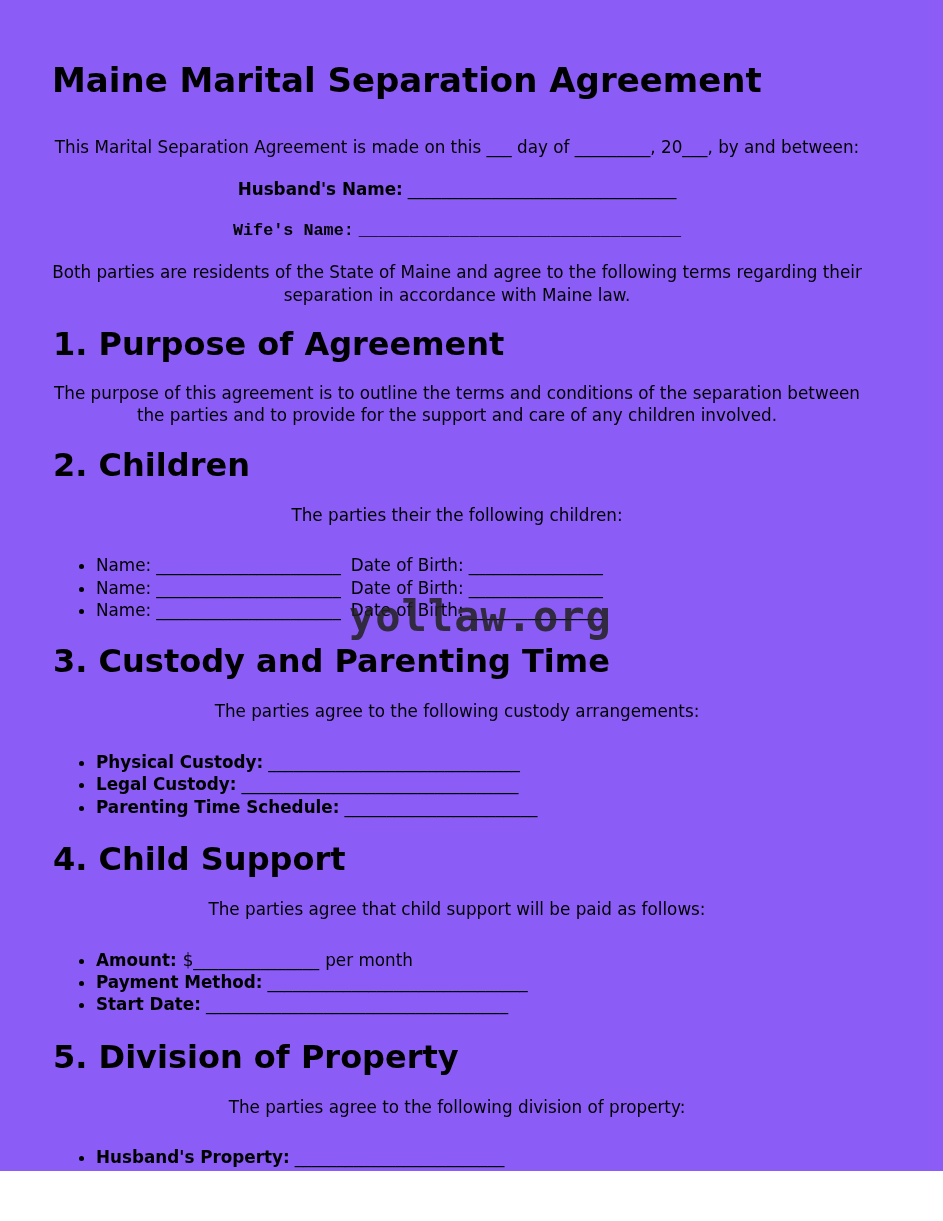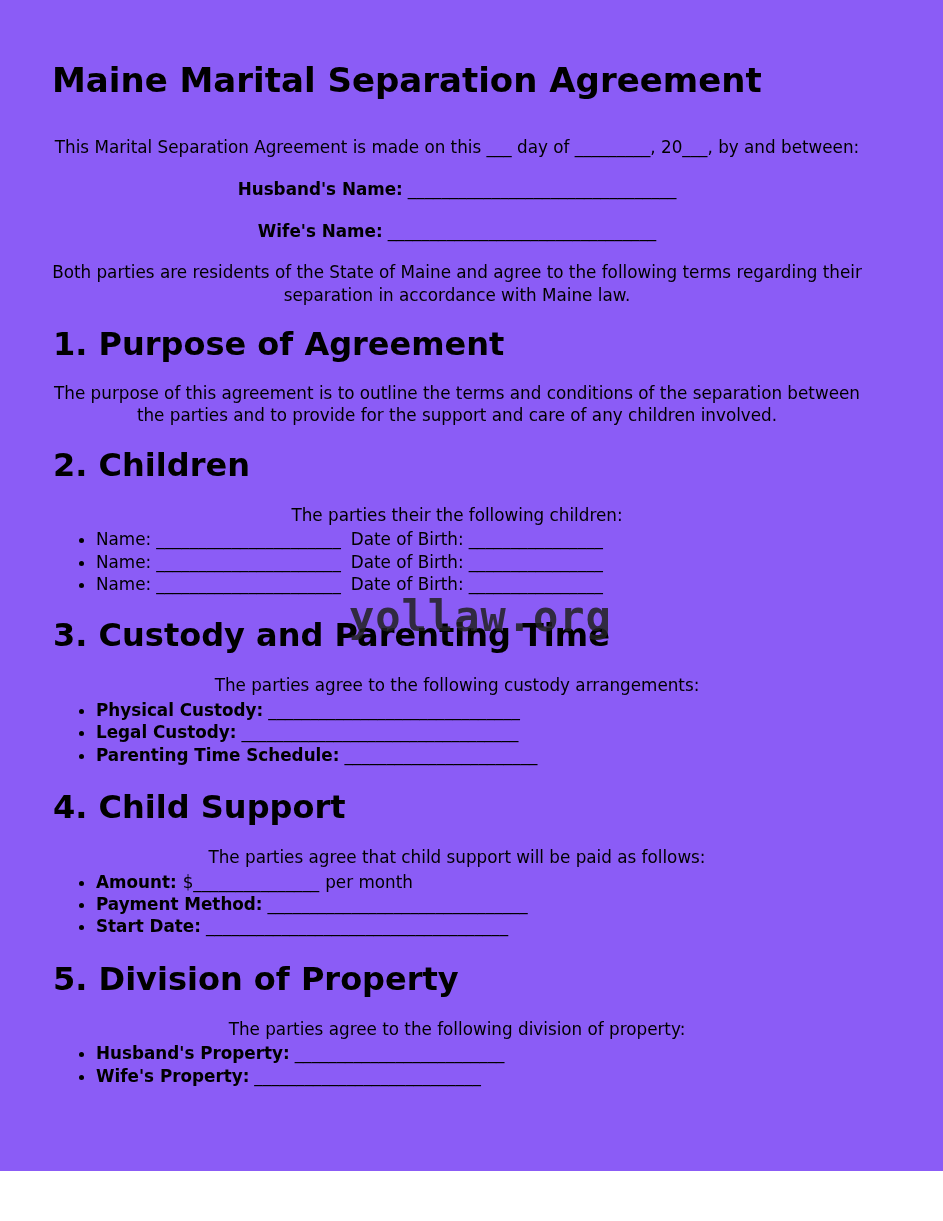--- a/index.html
+++ b/index.html
@@ -8,25 +8,25 @@
     width:943px;height:1171px;
     background:#8b5cf6;
     font-family:"DejaVu Sans",sans-serif;
     font-size:16.8px;line-height:22.4px;color:#000;
     overflow:hidden;
   }
   .content{padding:59px 81px 0 52px;}
   h1{font-size:34px;line-height:42px;margin:0;font-weight:bold;}
   h2{font-size:32px;line-height:35px;margin:1px;font-weight:bold;}
   p{margin:0;text-align:center;}
-  ul{margin:2px 0 0;padding-left:44px;list-style:disc;}
+  ul{margin:28px 0 0;padding-left:44px;list-style:disc;}
   li{margin:0;}
   .mt-intro{margin-top:35px;}
   .mt-name1{margin-top:20px;}
-  .mt-name2{margin-top:19px;}
+  .mt-name2{margin-top:19px;font-family:Liberation Mono, monospace;}
   .mt-resid{margin-top:19px;}
   .mt-h2a{margin-top:21px;}
   .mt-para{margin-top:20px;}
   .mt-h2b{margin-top:21px;}
   .mt-parb{margin-top:21px;}
   .mt-h2c{margin-top:23px;}
   .mt-h2d{margin-top:24px;}
   b.lbl{font-weight:bold;}
   .blank{margin-left:5px;white-space:nowrap;}
   .blank-tight{margin-left:0;white-space:nowrap;}

